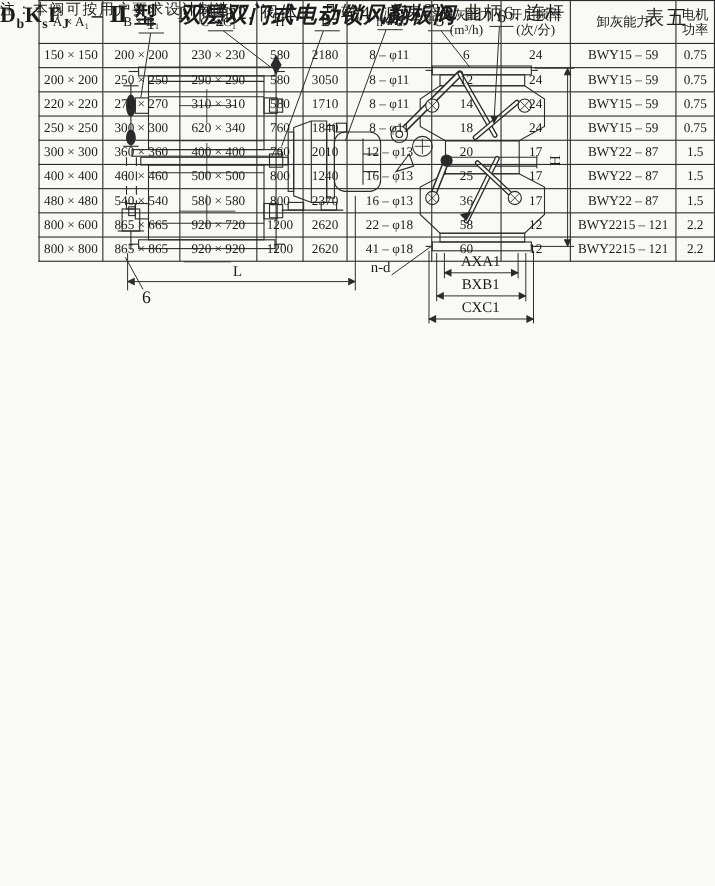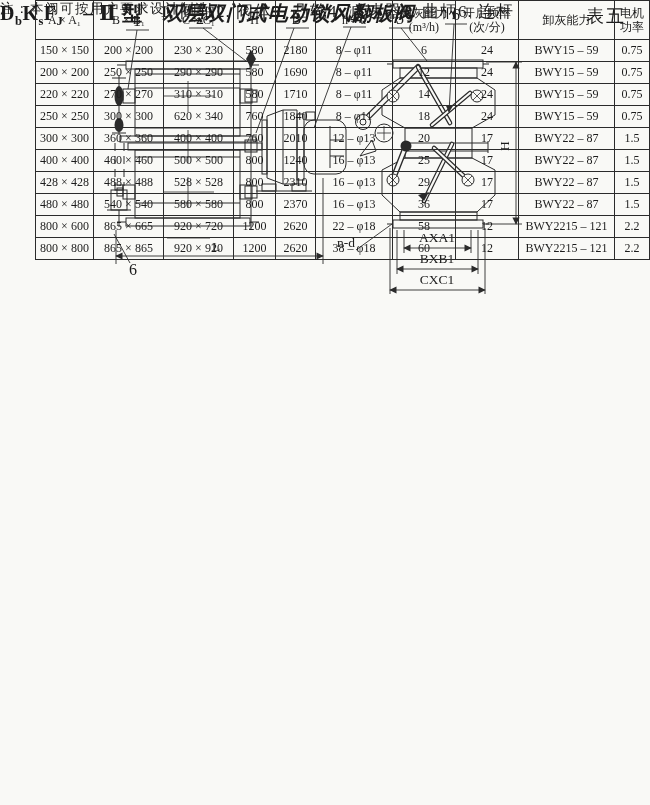--- a/index.html
+++ b/index.html
@@ -331,21 +331,21 @@
           <td>24</td>
           <td>BWY15 – 59</td>
           <td>0.75</td>
         </tr>
 
         <tr>
           <td>200 × 200</td>
           <td>250 × 250</td>
           <td>290 × 290</td>
           <td>580</td>
-          <td>1690</td>
+          <td>3050</td>
           <td>8 – φ11</td>
           <td>12</td>
           <td>24</td>
           <td>BWY15 – 59</td>
           <td>0.75</td>
         </tr>
 
         <tr>
           <td>220 × 220</td>
           <td>270 × 270</td>
@@ -392,32 +392,20 @@
           <td>500 × 500</td>
           <td>800</td>
           <td>1240</td>
           <td>16 – φ13</td>
           <td>25</td>
           <td>17</td>
           <td>BWY22 – 87</td>
           <td>1.5</td>
         </tr>
 
-        <tr>
-          <td>428 × 428</td>
-          <td>488 × 488</td>
-          <td>528 × 528</td>
-          <td>800</td>
-          <td>2310</td>
-          <td>16 – φ13</td>
-          <td>29</td>
-          <td>17</td>
-          <td>BWY22 – 87</td>
-          <td>1.5</td>
-        </tr>
 
         <tr>
           <td>480 × 480</td>
           <td>540 × 540</td>
           <td>580 × 580</td>
           <td>800</td>
           <td>2370</td>
           <td>16 – φ13</td>
           <td>36</td>
           <td>17</td>
@@ -439,21 +427,21 @@
           <td>BWY2215 – 121</td>
           <td>2.2</td>
         </tr>
 
         <tr>
           <td>800 × 800</td>
           <td>865 × 865</td>
           <td>920 × 920</td>
           <td>1200</td>
           <td>2620</td>
-          <td>38 – φ18</td>
+          <td>41 – φ18</td>
           <td>60</td>
           <td>12</td>
           <td>BWY2215 – 121</td>
           <td>2.2</td>
         </tr>
       </tbody>
   </table>
 
   <div class="note">注：本阀可按用户要求设计制造</div>
 

